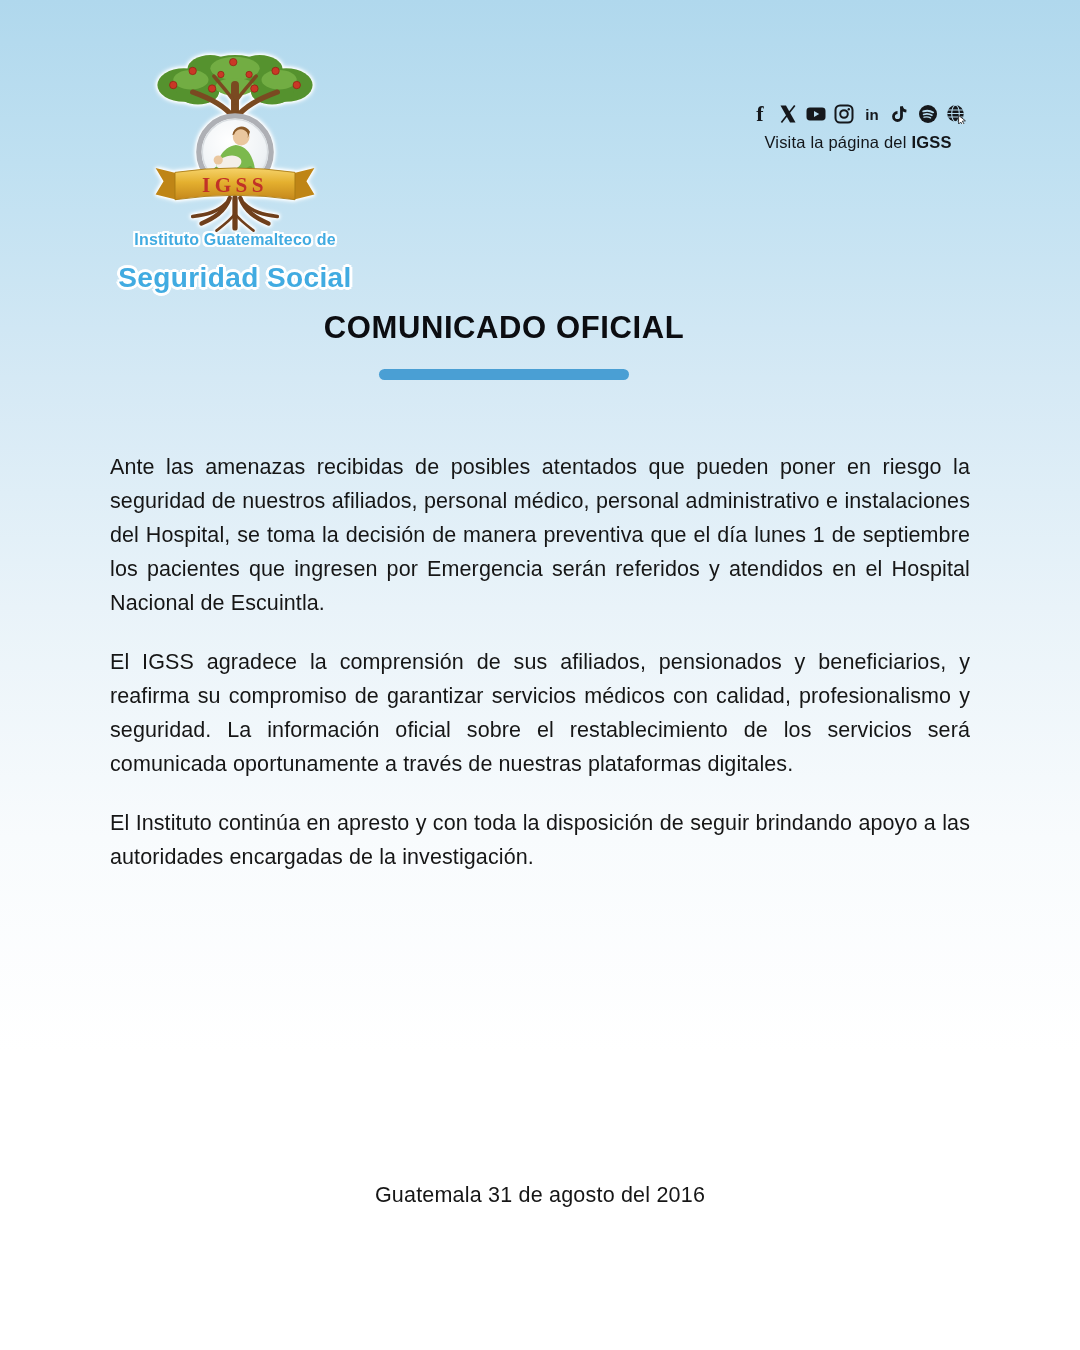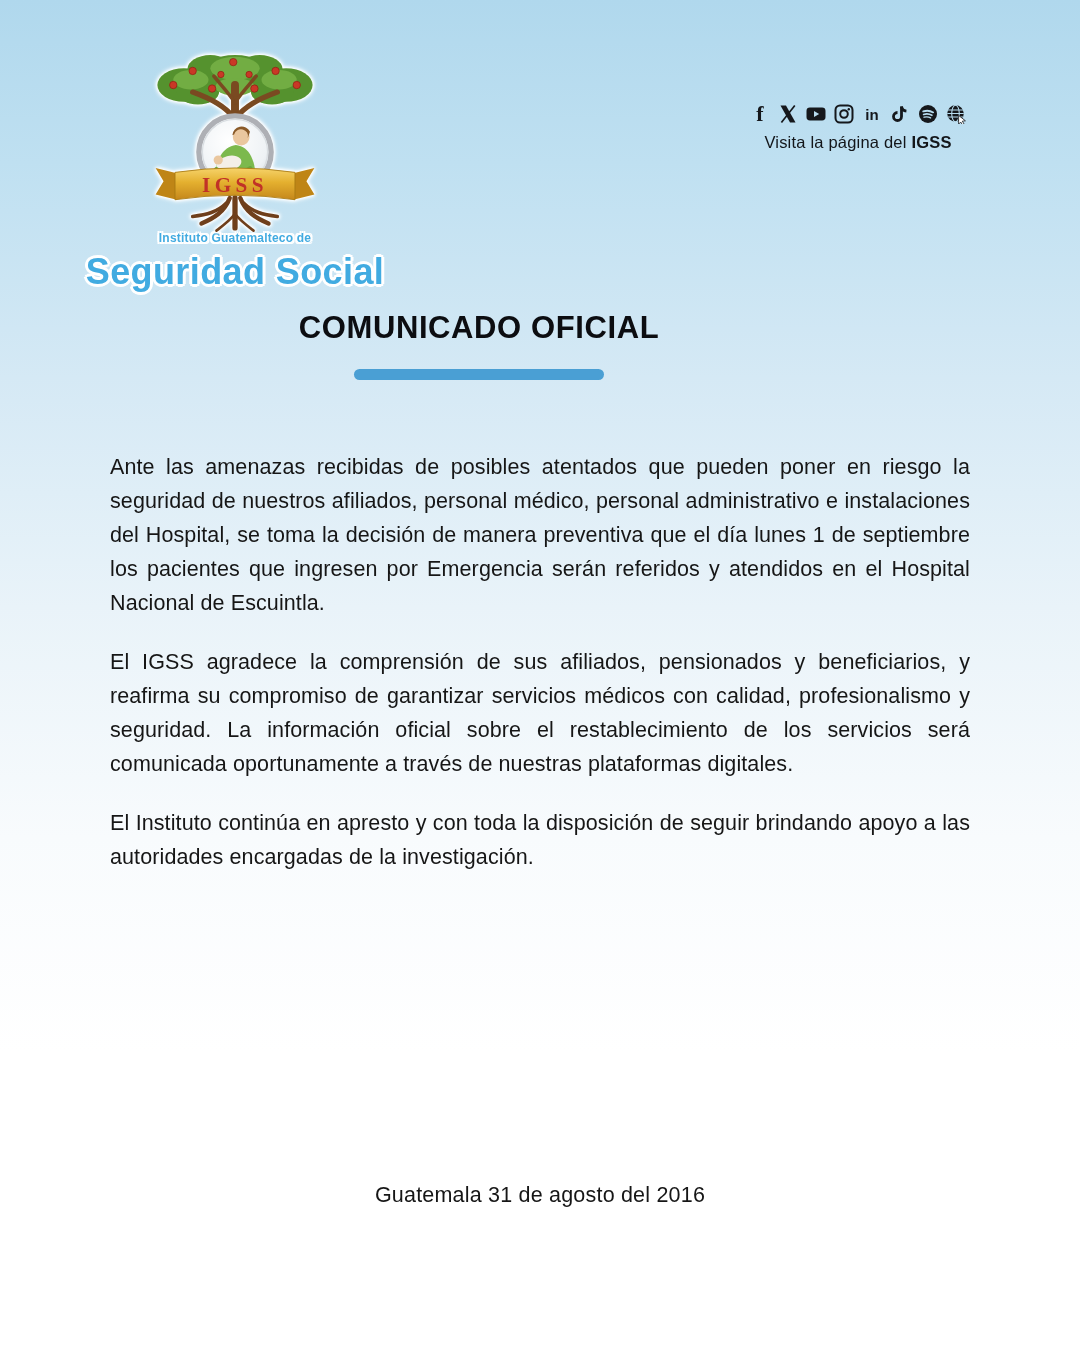--- a/index.html
+++ b/index.html
@@ -14,43 +14,43 @@
   .logo-block{
     position:absolute;top:48px;left:85px;width:300px;
     display:flex;flex-direction:column;align-items:center;
   }
   .logo-svg{
     width:212px;height:187px;
     filter:drop-shadow(0 0 1.5px #fff) drop-shadow(0 0 1.5px #fff) drop-shadow(0 0 2px #ffffffcc);
   }
   .logo-line1{
     margin-top:-4px;
-    font-size:12px;font-weight:700;color:#41abe1;letter-spacing:.2px;
+    font-size:16px;font-weight:700;color:#41abe1;letter-spacing:.2px;
     text-shadow:-2px -2px 0 #fff,2px -2px 0 #fff,-2px 2px 0 #fff,2px 2px 0 #fff,0 -2px 0 #fff,0 2px 0 #fff,-2px 0 0 #fff,2px 0 0 #fff;
   }
   .logo-line2{
-    margin-top:6px;
-    font-size:36px;font-weight:700;color:#41abe1;letter-spacing:.4px;
+    margin-top:13px;
+    font-size:28px;font-weight:700;color:#41abe1;letter-spacing:.4px;
     text-shadow:-2px -2px 0 #fff,2px -2px 0 #fff,-2px 2px 0 #fff,2px 2px 0 #fff,0 -3px 0 #fff,0 3px 0 #fff,-3px 0 0 #fff,3px 0 0 #fff;
   }
   
   .social-block{
     position:absolute;top:104px;right:114px;
     display:flex;flex-direction:column;align-items:center;
   }
   .social-row{display:flex;align-items:center;gap:8px;}
   .social-row .sicon{width:20px;height:20px;display:block;cursor:pointer;}
   .social-caption{
     margin-top:9px;font-size:16.5px;color:#13161a;letter-spacing:.2px;
   }
   .social-caption b{font-weight:700;}
   
   .title-block{
     position:absolute;top:310px;left:0;width:958px;
-    display:flex;flex-direction:column;align-items:center;
+    display:flex;flex-direction:column;align-items:center;padding-left:25px;
   }
   .page-title{
     font-size:31px;font-weight:800;color:#0c0d11;letter-spacing:.6px;
   }
   .title-bar{
     margin-top:23px;width:250px;height:11px;border-radius:6px;
     background:#4a9fd4;
   }
   
   .body-text{

